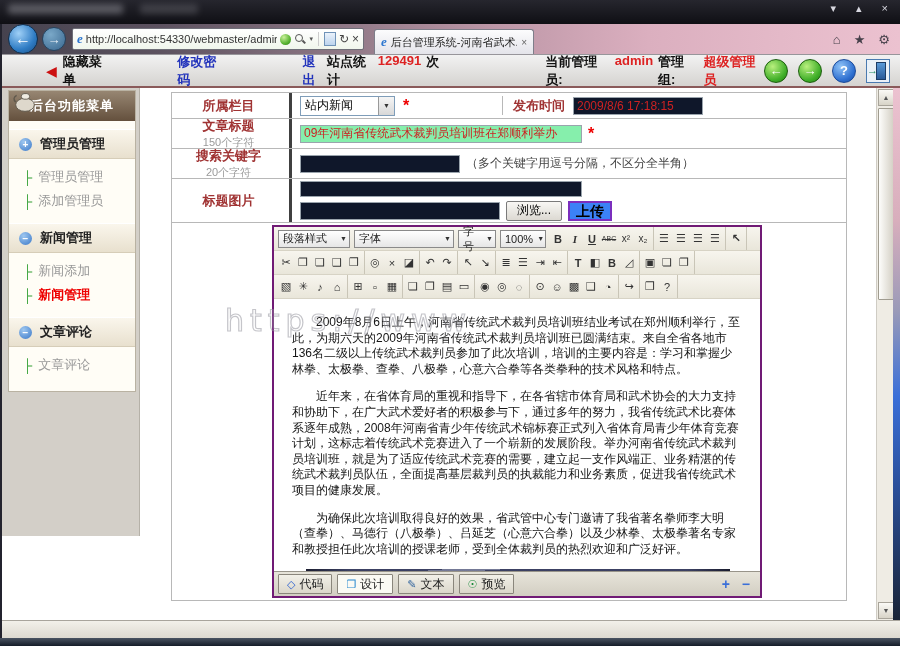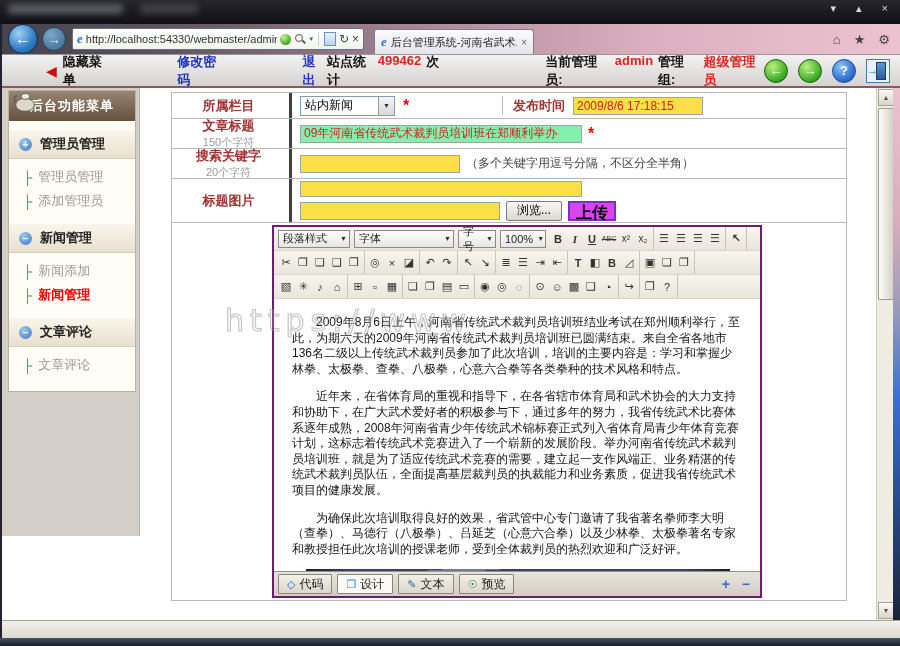--- a/index.html
+++ b/index.html
@@ -80,33 +80,33 @@
   .ftable{position:absolute;left:30px;top:4px;width:676px;border:1px solid #b8b8b8;border-bottom:none;box-sizing:border-box}
   .frow{display:flex;border-bottom:1px solid #b8b8b8;box-sizing:border-box;background:#fff}
   .flabel{width:120px;flex:none;border-right:3px solid #404040;display:flex;flex-direction:column;justify-content:center;align-items:center;
     padding-right:4px;box-sizing:border-box;color:#a03333;font-size:13px;font-weight:bold}
   .fhint{color:#9a9a9a;font-size:11px;font-weight:normal}
   .fcontent{flex:1;display:flex;align-items:center;padding:3px 8px;gap:6px;box-sizing:border-box;min-width:0}
   .req{color:#e00;font-weight:bold}
   .note{color:#444;font-size:12px}
   .tin{height:18px;border:1px solid #9aa4ad;background:#86efac;font-size:12px;padding:0 3px;box-sizing:border-box;font-family:inherit}
   .redtext{color:#c22}
-  .grayin{background:#fde047}
+  .grayin{background:#0f172a}
   .r1{height:26px}.r2{height:30px}.r3{height:30px}.r4{height:44px}.r5{height:26px}
   .catzone{width:196px;flex:none;display:flex;align-items:center;gap:8px}
   .pubzone{flex:1;border-left:1px solid #b8b8b8;display:flex;align-items:center;gap:8px;padding-left:10px;height:100%;box-sizing:border-box}
   .publabel{color:#a03333;font-size:13px;font-weight:bold}
   .xsel{height:20px;width:95px;background:#fff;border:1px solid #7f9db9;display:flex;align-items:center;justify-content:space-between;
     font-size:12px;padding-left:4px;box-sizing:border-box}
   .xarrow{width:15px;height:100%;background:linear-gradient(#f5f5f5,#d8d8d8);border-left:1px solid #999;
     display:flex;align-items:center;justify-content:center;font-size:7px;color:#333}
   .col{flex-direction:column;align-items:flex-start;justify-content:center;gap:4px}
   .hrow{display:flex;gap:6px;align-items:center}
   .btn{height:20px;padding:0 10px;font-size:12px;background:linear-gradient(#f8f7f4,#dcd9d2);border:1px solid #7a7a7a;border-radius:2px;font-family:inherit}
-  .upload{height:20px;padding:0 6px;font-size:16px;font-weight:bold;background:#d946ef;border:2px solid #7b2fbe;font-family:inherit}
+  .upload{height:20px;padding:0 6px;font-size:14px;font-weight:bold;background:#3b82f6;border:2px solid #7b2fbe;font-family:inherit}
   .slabel{color:#333;font-size:13px}
   .rEd{display:block;padding:2px 0 2px 100px}
   
   .editor{width:490px;border:2px solid #701a75;background:#f2f0e7;box-sizing:border-box}
   .edbar{height:23px;display:flex;align-items:center;padding:0 2px;border-bottom:1px solid #d7d3c5;
     background:linear-gradient(#f7f5ee,#e9e6da)}
   .tgroup{display:flex;align-items:center;height:100%;padding:0 2px;border-right:1px solid #c9c5b7;gap:1px}
   .tbtn{width:16px;height:18px;display:flex;align-items:center;justify-content:center;font-size:11px;color:#333;cursor:pointer}
   .g-b{font-weight:bold}
   .g-i{font-style:italic;font-weight:bold;font-family:"Liberation Serif",serif}
@@ -199,21 +199,21 @@
 
   <div class="adminbar">
     <div class="ab-hide">
       <span class="ab-arrow">◀</span>
       <span>隐藏菜单</span>
     </div>
     <span class="ab-link ml66">修改密码</span>
     <span class="ab-link ml76">退出</span>
     <div class="ab-stats">
       <span>站点统计</span>
-      <span class="red">499462</span>
+      <span class="red">129491</span>
       <span>次</span>
     </div>
     <div class="ab-admin">
       <span>当前管理员:</span>
       <span class="red">admin</span>
       <span>管理组:</span>
       <span class="red">超级管理员</span>
     </div>
     <div class="ab-btns">
       <div class="gbtn">

